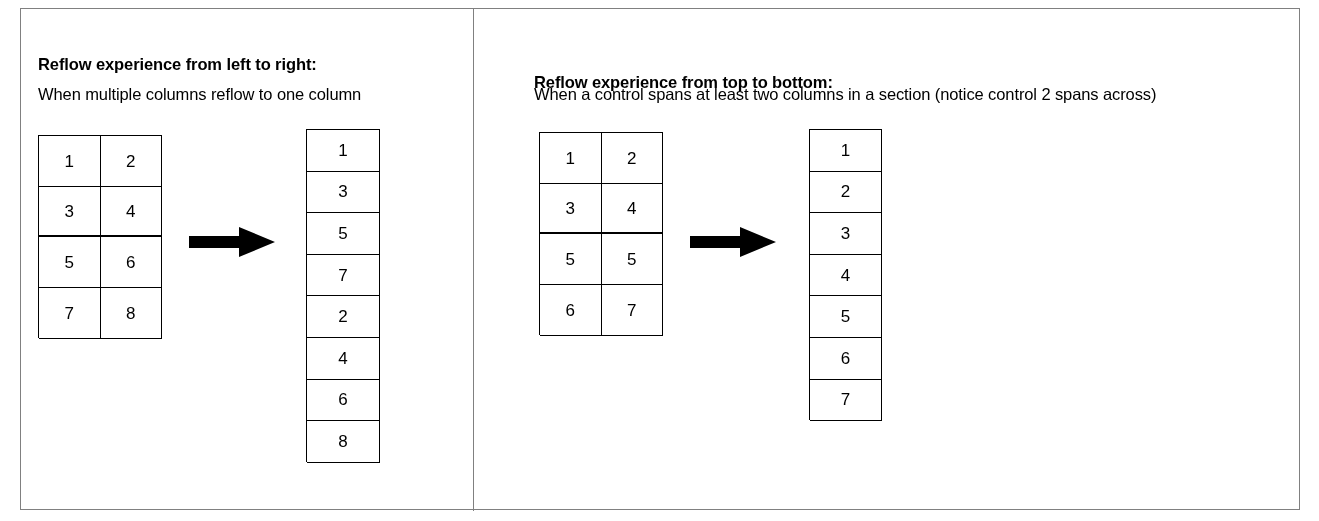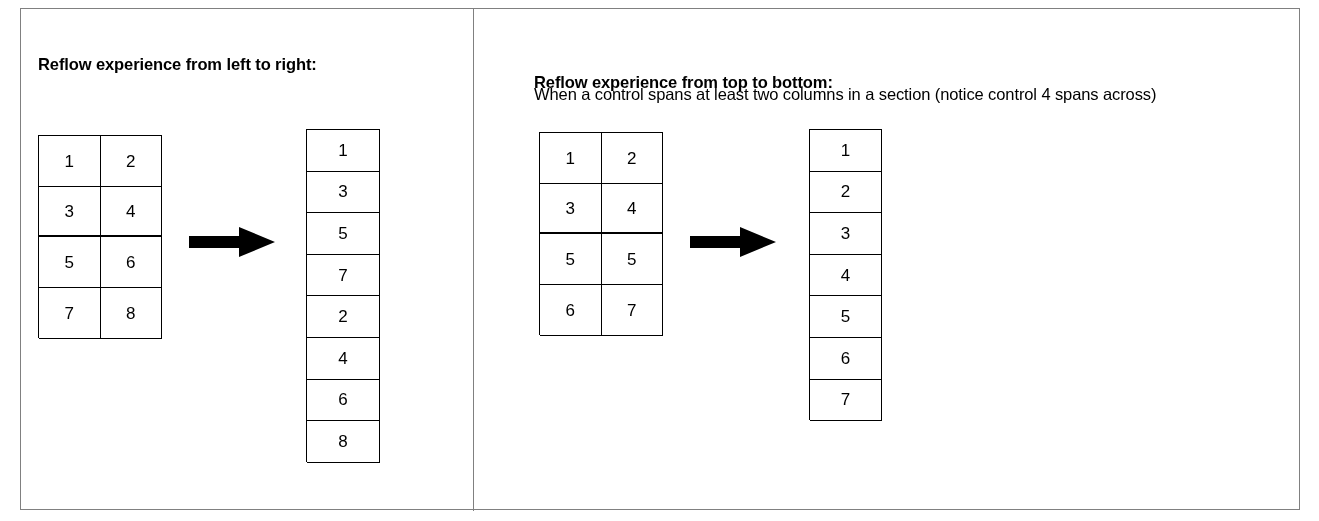--- a/index.html
+++ b/index.html
@@ -159,20 +159,21 @@
 <body>
 
 <div id="frame">
 
   <div id="panel-divider"></div>
 
   <div class="panel" id="panel-left">
 
     <div class="heading" id="left-heading">Reflow experience from left to right:</div>
 
+    <div class="subheading" id="left-subheading">When multiple columns reflow to one column</div>
 
     <div class="grid" id="grid-left">
       <div class="cell">1</div>
       <div class="cell">2</div>
       <div class="cell section-end">3</div>
       <div class="cell section-end">4</div>
       <div class="cell">5</div>
       <div class="cell">6</div>
       <div class="cell">7</div>
       <div class="cell">8</div>
@@ -192,21 +193,21 @@
       <div class="cell">6</div>
       <div class="cell">8</div>
     </div>
 
   </div>
 
   <div class="panel" id="panel-right">
 
     <div class="heading" id="right-heading">Reflow experience from top to bottom:</div>
 
-    <div class="subheading" id="right-subheading">When a control spans at least two columns in a section (notice control 4 spans across)</div>
+    <div class="subheading" id="right-subheading">When a control spans at least two columns in a section (notice control 2 spans across)</div>
 
     <div class="grid" id="grid-right">
       <div class="cell">1</div>
       <div class="cell">2</div>
       <div class="cell section-end">3</div>
       <div class="cell section-end">4</div>
       <div class="cell">5</div>
       <div class="cell">5</div>
       <div class="cell">6</div>
       <div class="cell">7</div>

